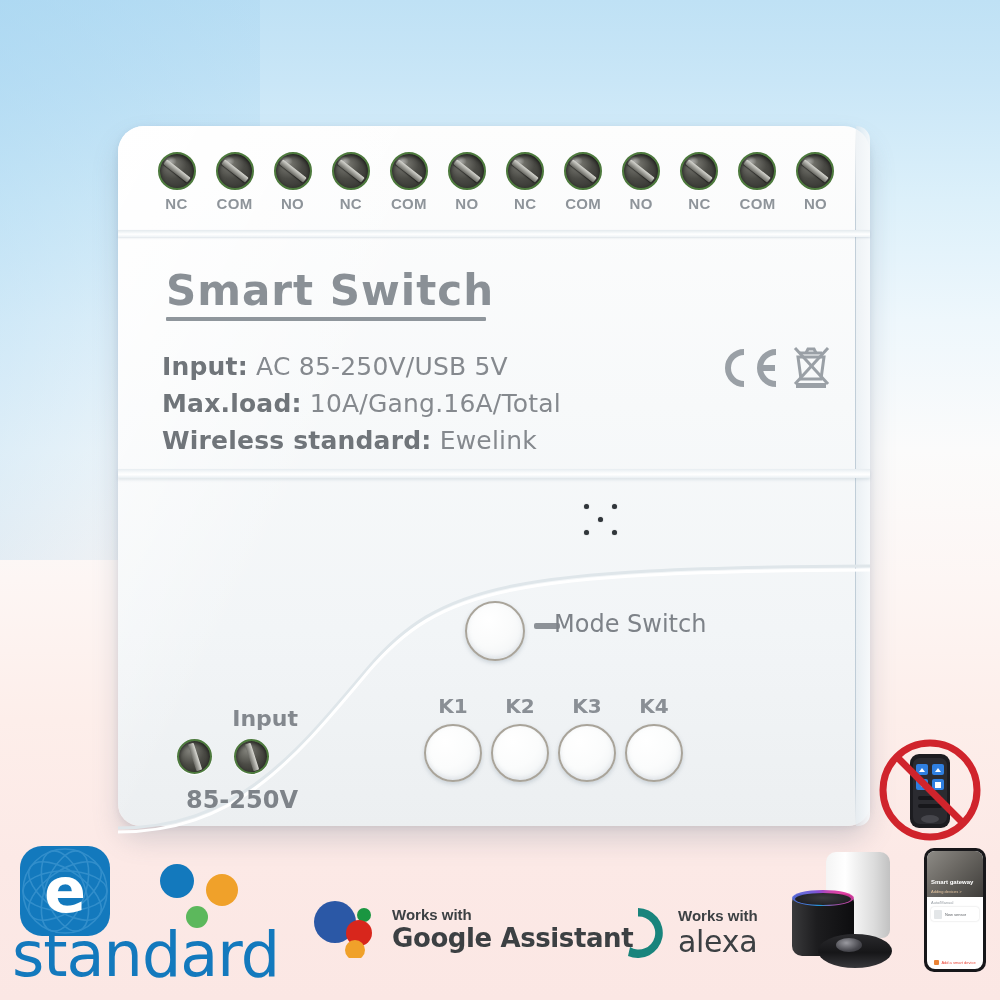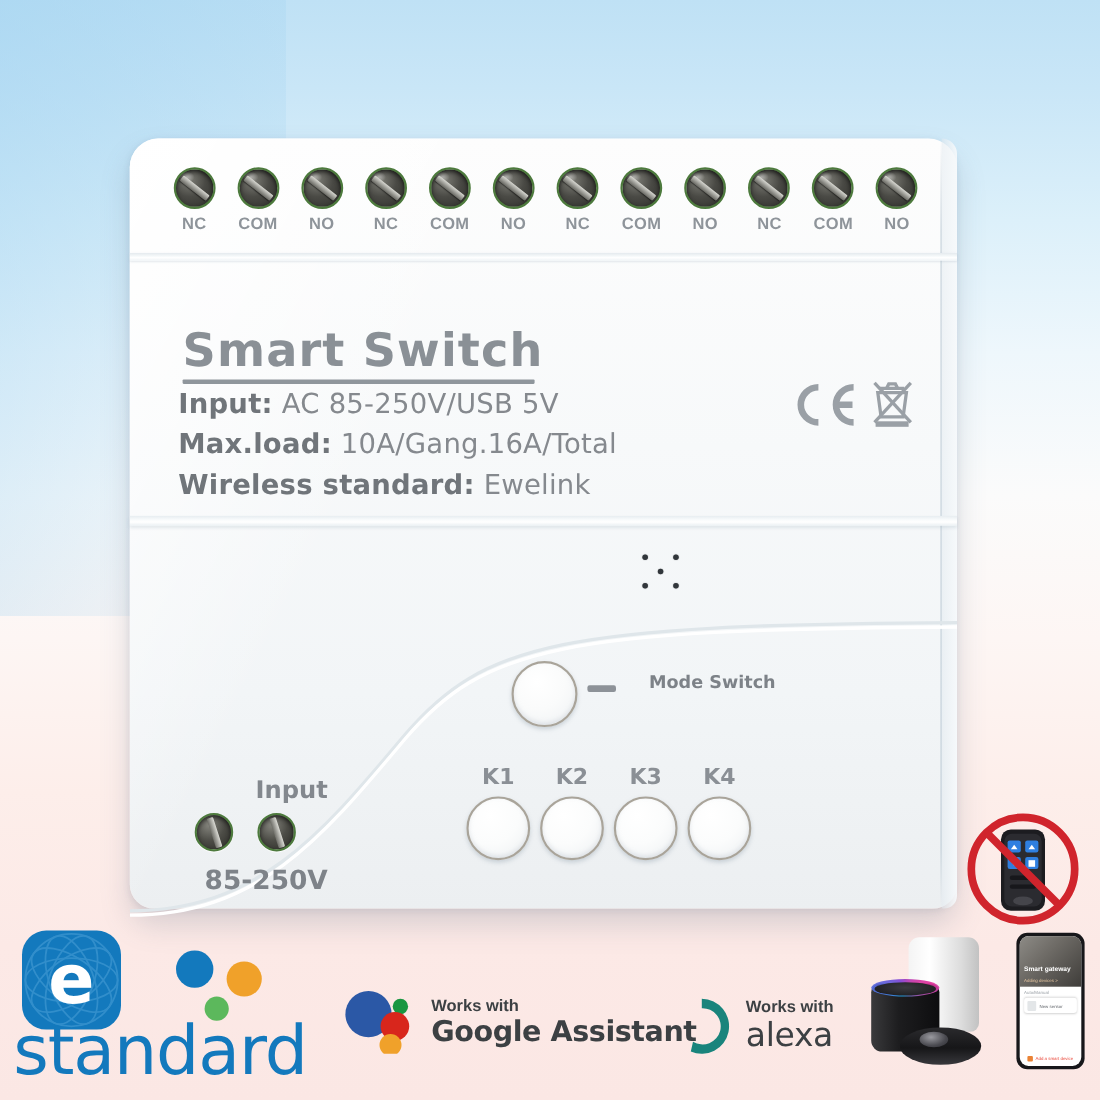--- a/index.html
+++ b/index.html
@@ -122,21 +122,20 @@
     margin-top: 5px; font-size: 15px; color: #8e949a;
     font-weight: 600; letter-spacing: .3px;
   }
 
   
   #title-block { position: absolute; left: 48px; top: 140px; }
   #prod-title {
     font-size: 42px; color: #8a9096; font-weight: 700;
     letter-spacing: 1px;
     font-family: "DejaVu Sans", sans-serif;
-    margin-top: 28px;
   }
   #title-rule {
     width: 320px; height: 4px; background: #8f969c; margin-top: 2px; border-radius:1px;
   }
   #specs { position: absolute; left: 44px; top: 226px; }
   .spec-line {
     font-size: 25px; color: #85898e; margin-bottom: 8px;
     letter-spacing: .2px;
     font-family: "DejaVu Sans", sans-serif;
   }
@@ -156,22 +155,22 @@
     width: 56px; height: 56px; border-radius: 50%;
     background: radial-gradient(circle at 38% 30%, #ffffff 0%, #fafbfb 48%, #eef1f3 100%);
     border: 2px solid #a9a49a;
     box-shadow: 0 2px 4px rgba(130,145,160,.35), inset 0 -2px 4px rgba(180,190,200,.35);
   }
   #mode-dash {
     position: absolute; left: 416px; top: 497px;
     width: 26px; height: 6px; border-radius: 2px; background: #8d9298;
   }
   #mode-label {
-    position: absolute; left: 472px; top: 484px;
-    font-size: 16px; color: #7d8288; font-weight: 700;
+    position: absolute; left: 436px; top: 484px;
+    font-size: 24px; color: #7d8288; font-weight: 400;
     font-family: "DejaVu Sans", sans-serif;
   }
   #kbuttons { position: absolute; left: 306px; top: 568px; width: 280px; }
   .kwrap { position: absolute; width: 58px; text-align: center; }
   .klabel { font-size: 20px; color: #8a8f95; font-weight: 600;
             font-family: "DejaVu Sans", sans-serif; }
   .kbtn {
     width: 54px; height: 54px; border-radius: 50%; margin: 6px auto 0;
     background: radial-gradient(circle at 36% 28%, #ffffff 0%, #fbfcfc 50%, #edf0f2 100%);
     border: 2px solid #a9a49a;

